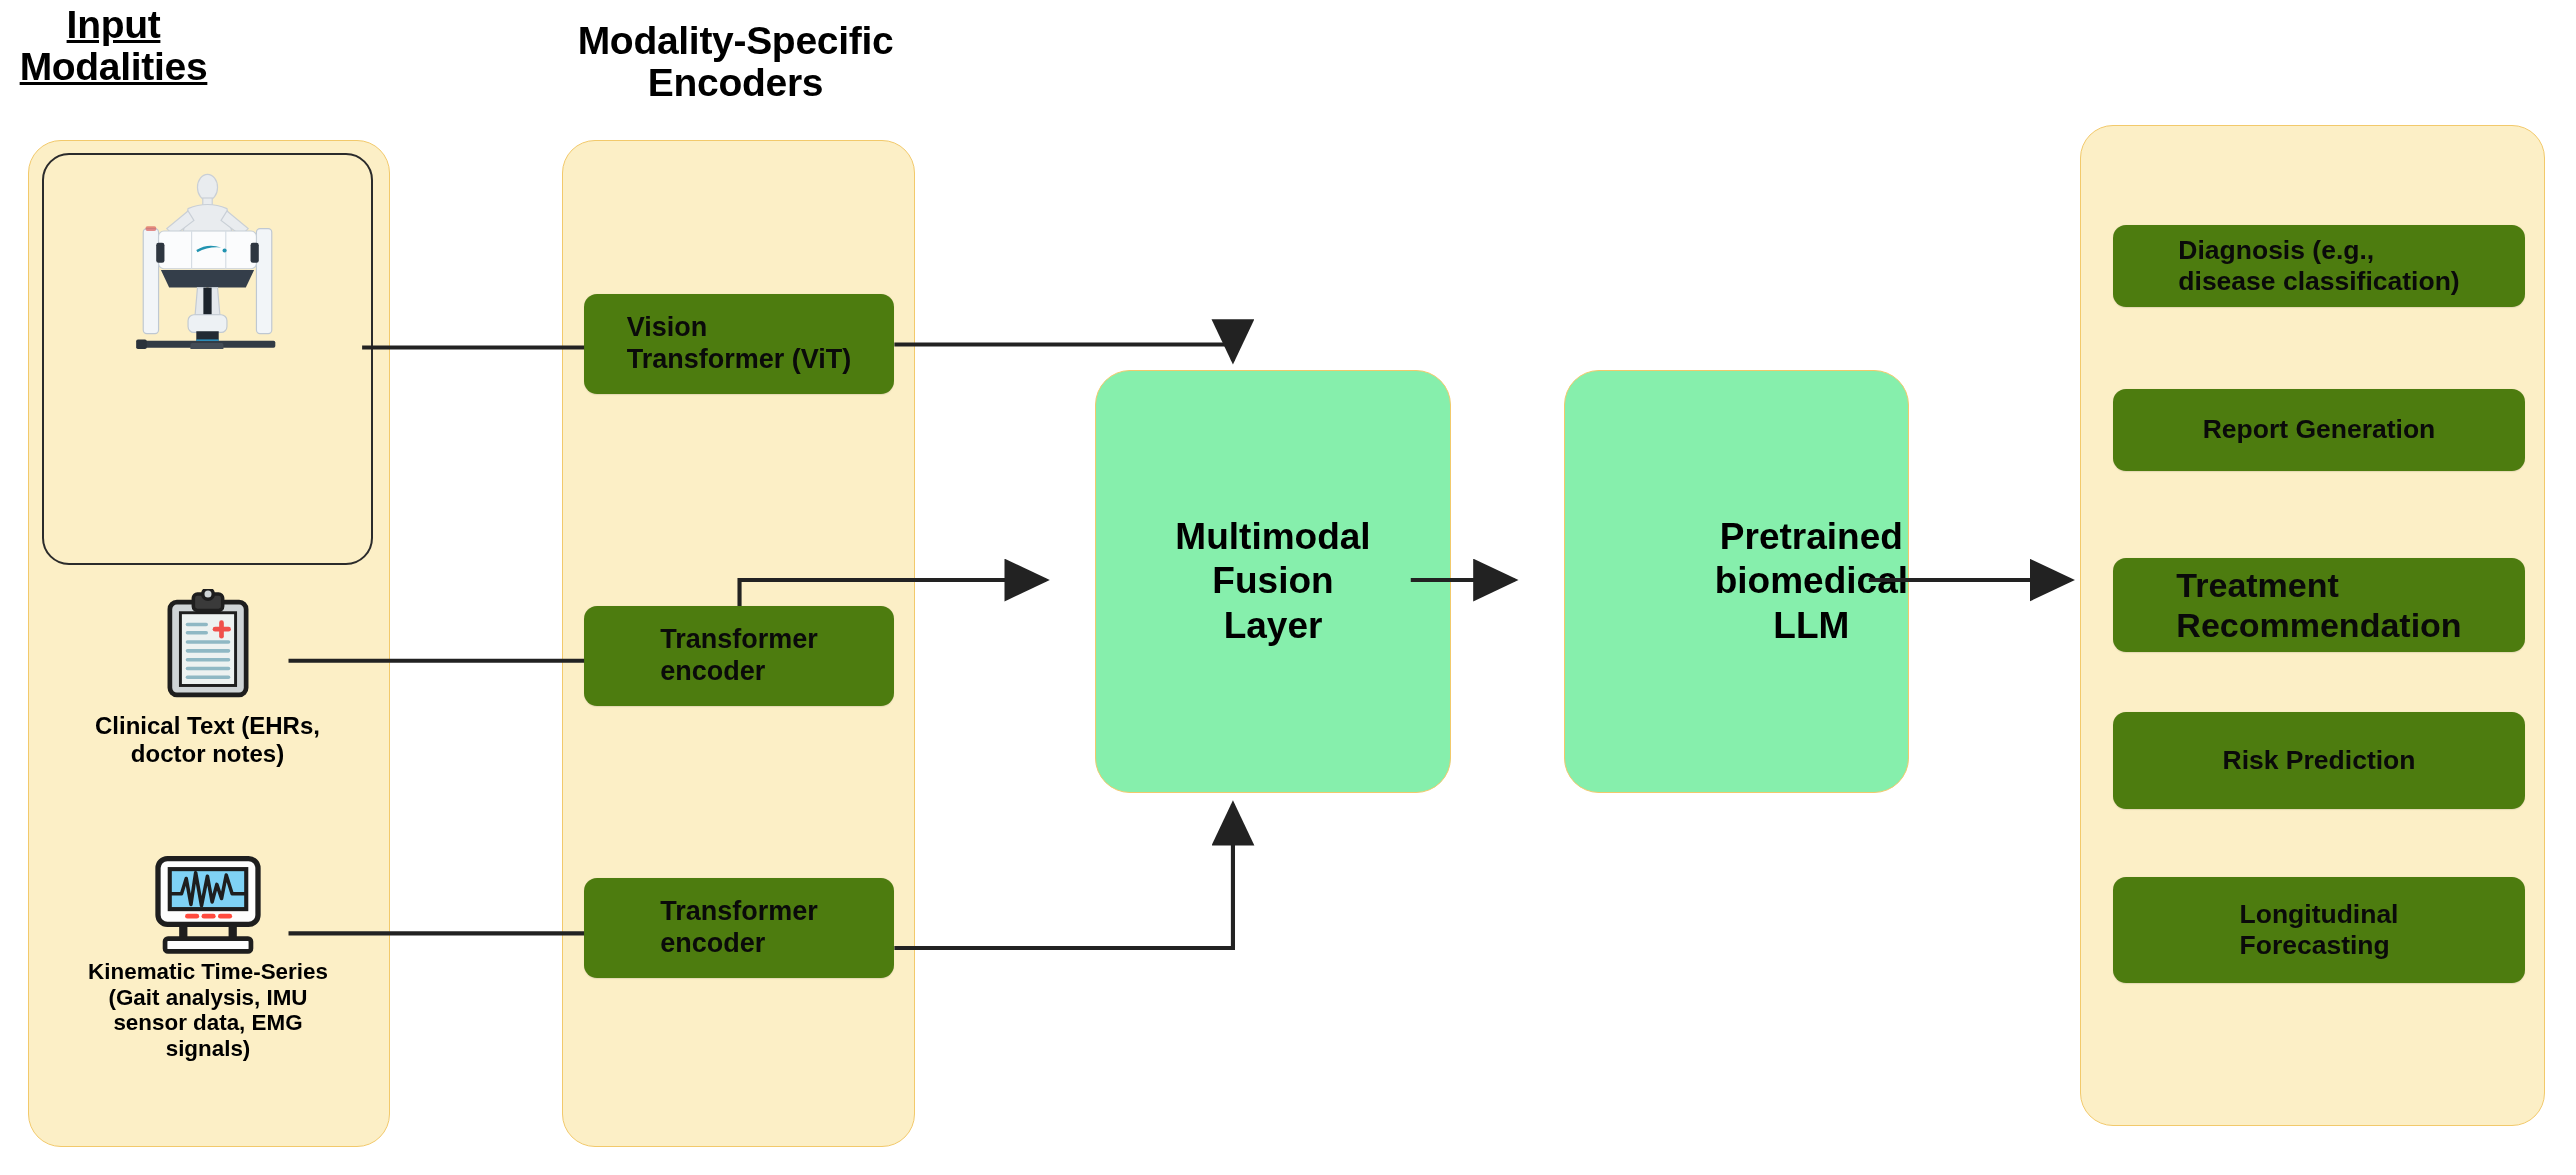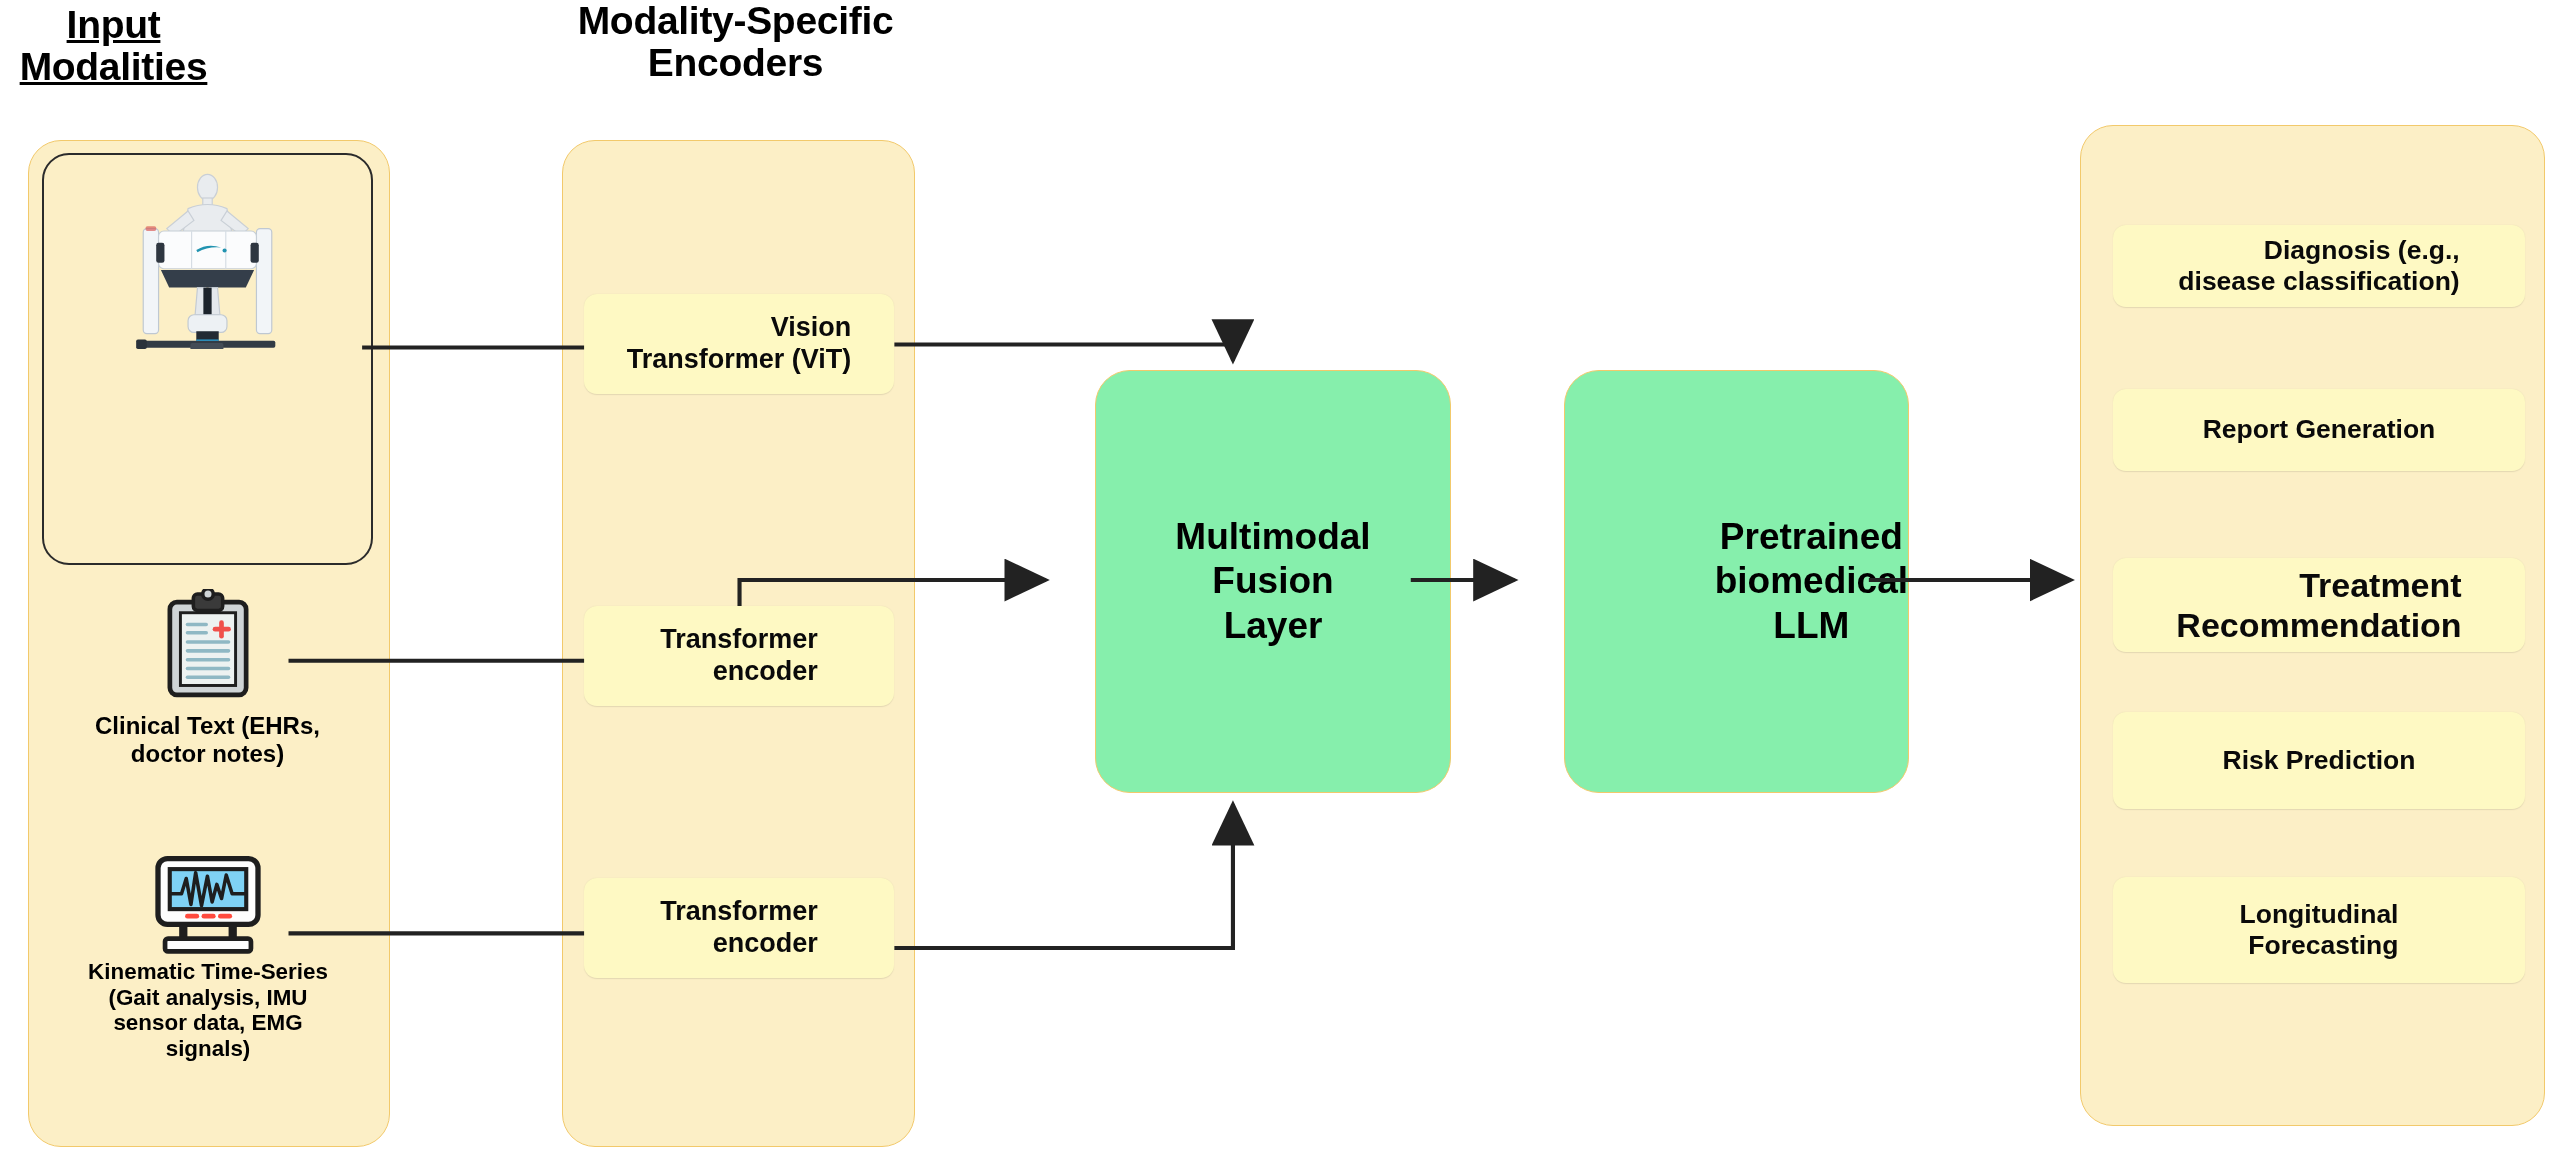--- a/index.html
+++ b/index.html
@@ -16,22 +16,22 @@
     color:#000;letter-spacing:-0.3px;white-space:pre-line;
   }
 
   
   .panel{
     background:#FCEFC6;border:1.8px solid #F2C96B;border-radius:33px;
   }
 
   
   .chip{
-    background:#fef9c3;border-radius:13px;
-    display:flex;align-items:center;justify-content:center;text-align:right;
+    background:#4d7c0f;border-radius:13px;
+    display:flex;align-items:center;justify-content:center;text-align:left;
     font-weight:bold;color:#0a0a0a;line-height:1.18;
     box-shadow:0 0.6px 1.2px rgba(0,0,0,.10);
   }
 
   
   .mod-card{
     display:flex;flex-direction:column;align-items:center;justify-content:flex-start;
     text-align:center;
   }
   .mod-card.boxed{
@@ -53,21 +53,21 @@
 
   
   .icon-wrap{display:block;}
 </style>
 </head>
 <body>
 
 <div class="abs col-title" style="left:12px;top:3.5px;width:203px;text-decoration:underline;">Input
 Modalities</div>
 
-<div class="abs col-title" style="left:503px;top:0;width:465px;">Modality-Specific
+<div class="abs col-title" style="left:503px;top:20px;width:465px;">Modality-Specific
 Encoders</div>
 
 <div class="abs panel" style="left:28px;top:140px;width:362px;height:1007px;"></div>
 
 <div class="abs mod-card boxed" style="left:42px;top:153px;width:331px;height:412px;padding-top:16.5px;">
   <span class="icon-wrap">
     <svg width="171" height="177" viewBox="0 0 290 300" aria-hidden="true">
 
       <g fill="#E9ECEF" stroke="#C9CFD6" stroke-width="2">
         <ellipse cx="145" cy="26" rx="17" ry="22"></ellipse>

